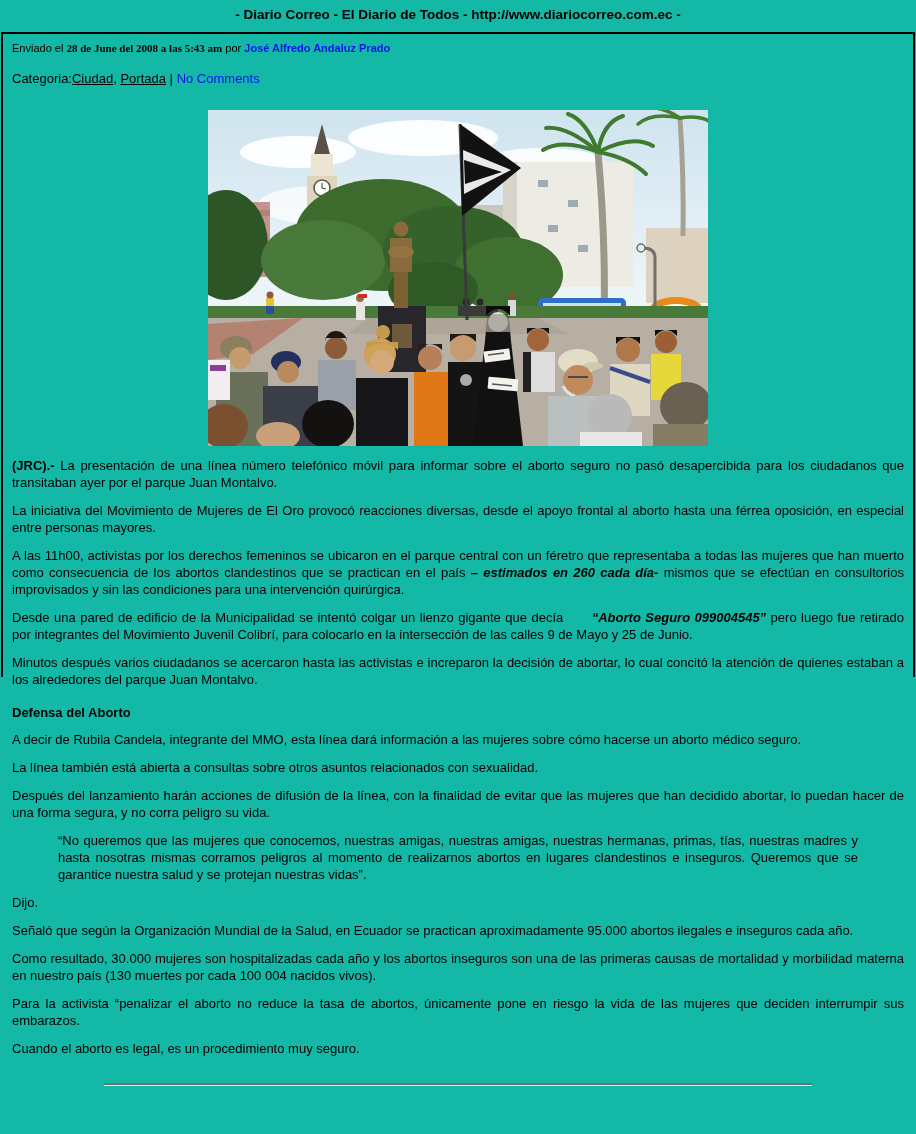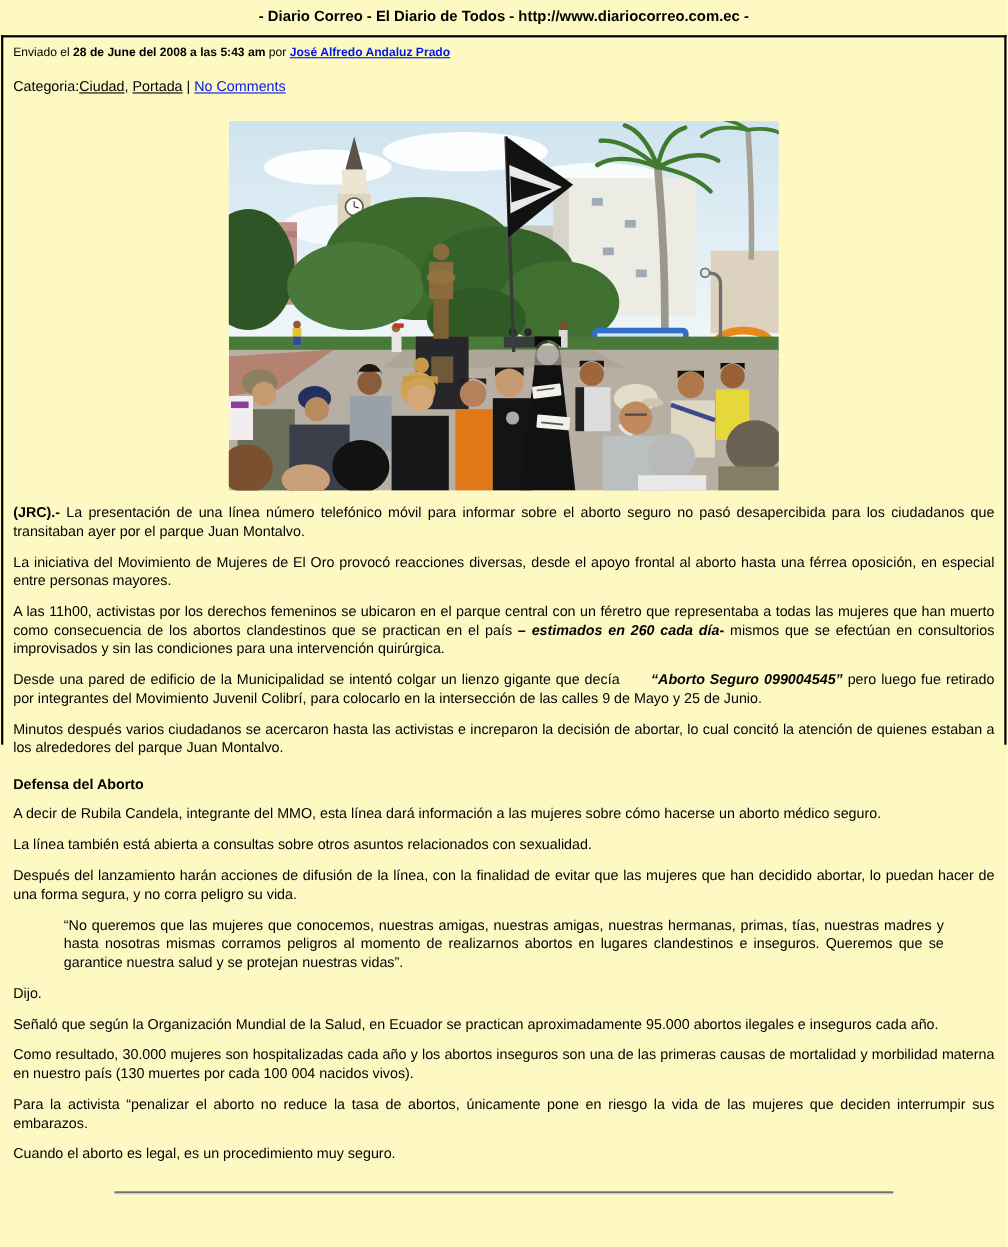--- a/index.html
+++ b/index.html
@@ -2,21 +2,21 @@
 <html><head>
 <meta charset="utf-8">
 <style>
   * { box-sizing: border-box; }
   html, body { margin: 0; padding: 0; background: #fff; }
   .page {
     position: relative;
     width: 916px;
     height: 1134px;
     overflow: hidden;
-    background: #fef9c3;
+    background: #14b8a6;
     color: #000;
     font-family: "Liberation Sans", "DejaVu Sans", sans-serif;
   }
   .site-header {
     text-align: center;
     font-weight: bold;
     font-size: 13.5px;
     padding: 7px 0 10px;
   }
   .article-box {
@@ -34,22 +34,22 @@
   h1.article-title {
     font-size: 18px;
     font-weight: bold;
     margin: 13px 0 5px;
     padding-left: 2px;
   }
   .byline {
     font-size: 11px;
     padding-left: 2px;
   }
-  .byline .date { font-weight: bold; }
-  a.link-blue { color: #0017e6; text-decoration: underline; cursor: pointer; text-align: center; }
+  .byline .date { font-weight: bold; font-family: Liberation Serif, serif; }
+  a.link-blue { color: #0017e6; cursor: pointer; text-align: center; }
   a.link-blue.bold { font-weight: bold; }
   a.link-dark { color: #000; text-decoration: underline; cursor: pointer; text-align: center; }
   .categories {
     font-size: 13px;
     margin-top: 17px;
     padding-left: 2px;
   }
   .photo-wrap {
     text-align: center;
     margin: 24px 0 1px;

